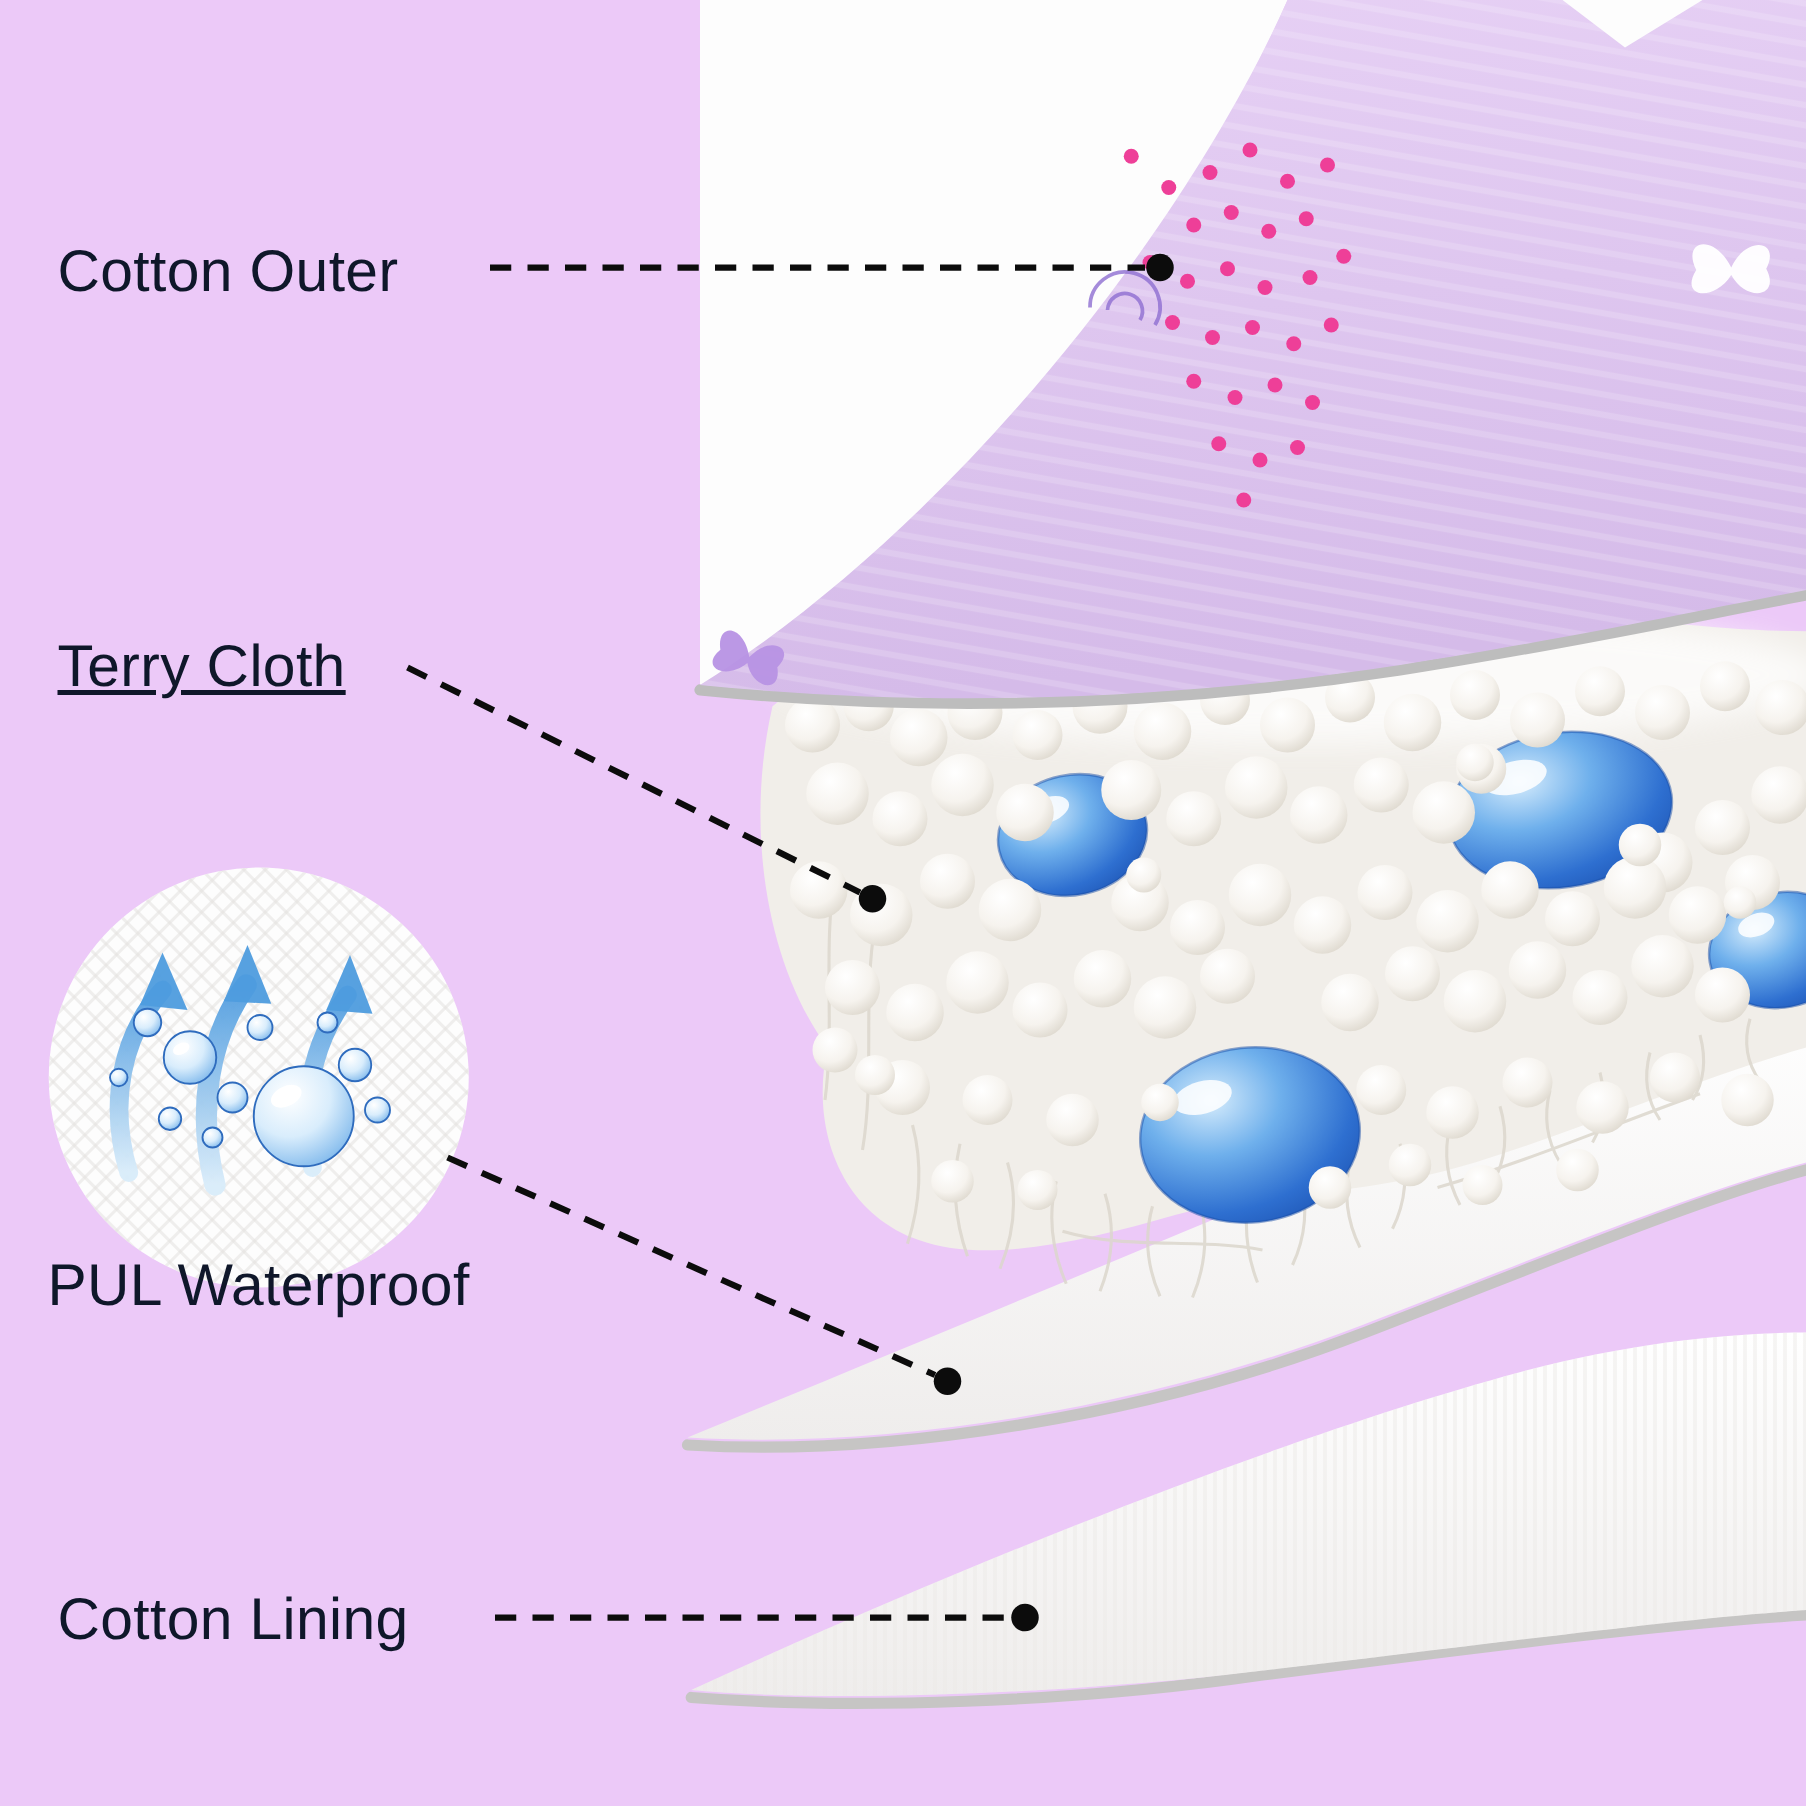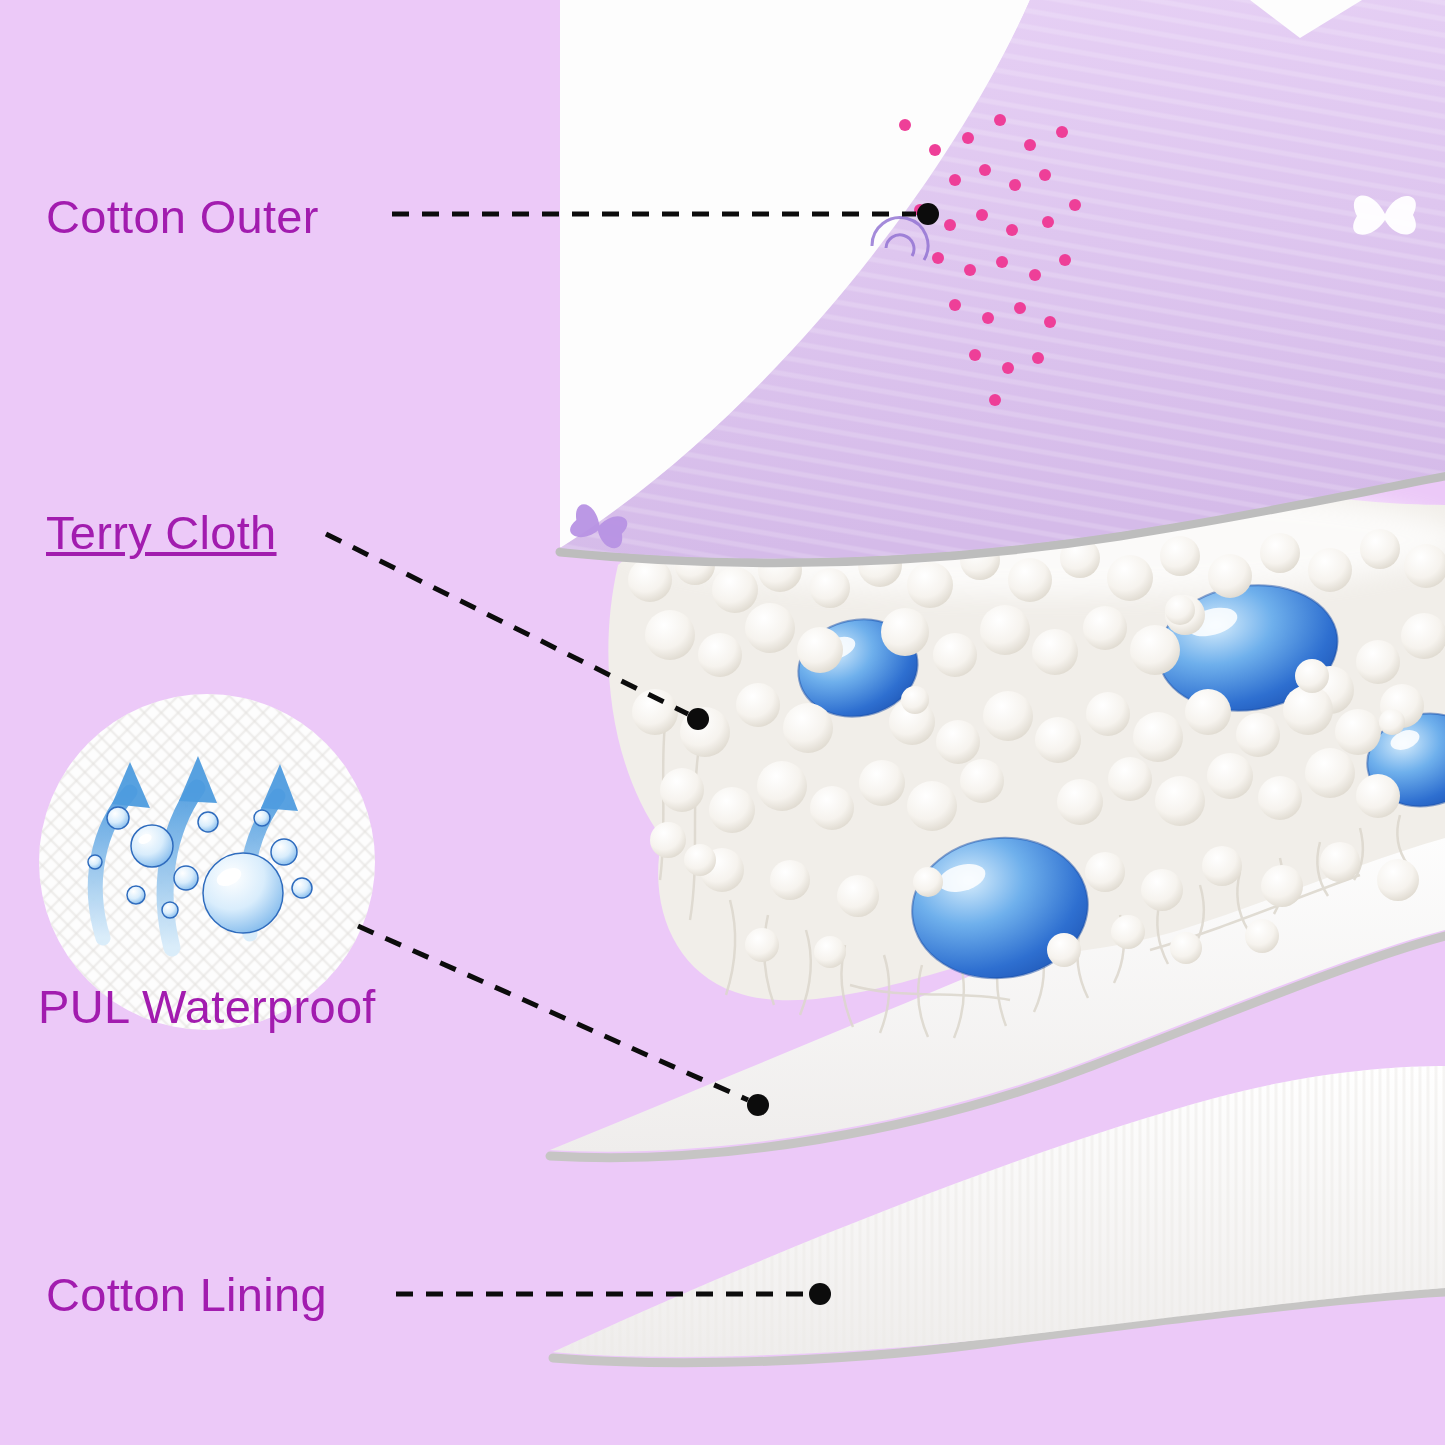--- a/index.html
+++ b/index.html
@@ -1,22 +1,22 @@
 <!DOCTYPE html>
 <html><head>
 <meta charset="utf-8">
 <style>
   html,body{margin:0;padding:0;}
   body{width:1445px;height:1445px;background:#ecc9f8;overflow:hidden;}
   .scene{position:relative;width:1445px;height:1445px;font-family:"Liberation Sans",sans-serif;}
   .scene svg{position:absolute;left:0;top:0;}
-  .label{position:absolute;color:#a21caf;font-size:47px;line-height:1.15;letter-spacing:.3px;white-space:nowrap;}
+  .label{position:absolute;color:#0f172a;font-size:47px;line-height:1.15;letter-spacing:.3px;white-space:nowrap;}
   .label--cotton-outer{left:46px;top:190px;}
   .label--terry{left:46px;top:506px;text-decoration:underline;}
-  .label--pul{left:38px;top:965px;line-height:1.8;}
+  .label--pul{left:38px;top:986px;line-height:1.8;}
   .label--lining{left:46px;top:1268px;}
 </style>
 </head>
 <body>
 
 <div class="scene">
 
   <svg width="1445" height="1445" viewBox="0 0 1445 1445">
     <defs>
       <linearGradient id="fabricGrad" x1="0" y1="0" x2="0.15" y2="1">

